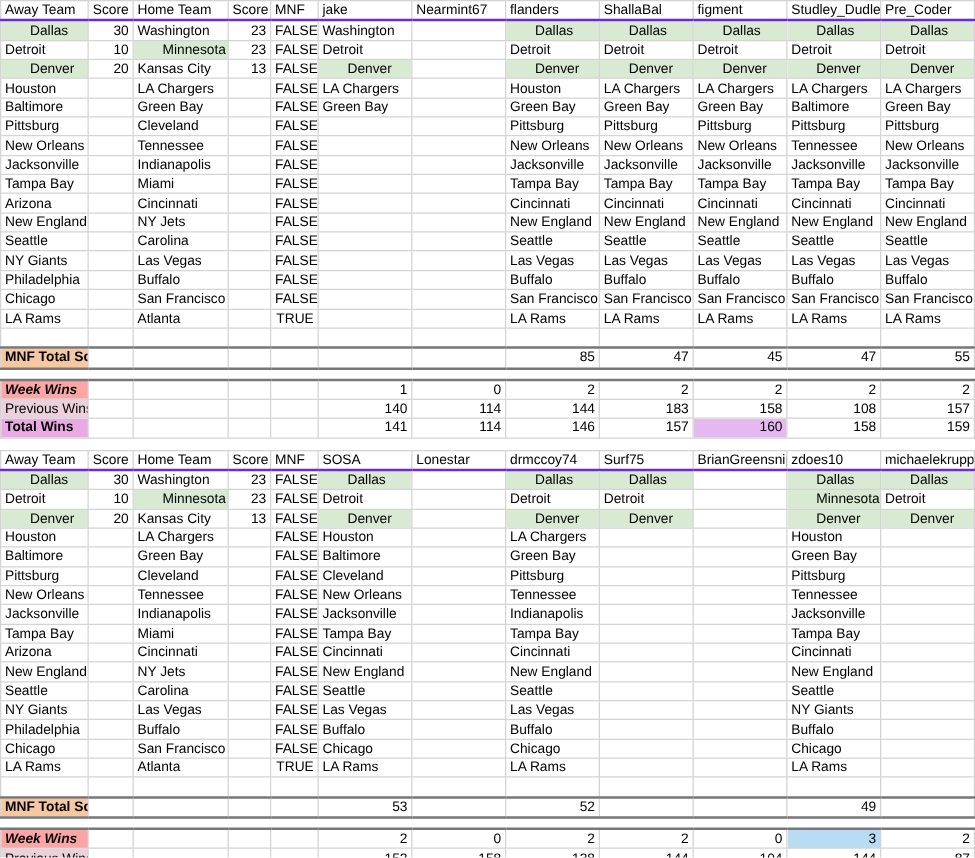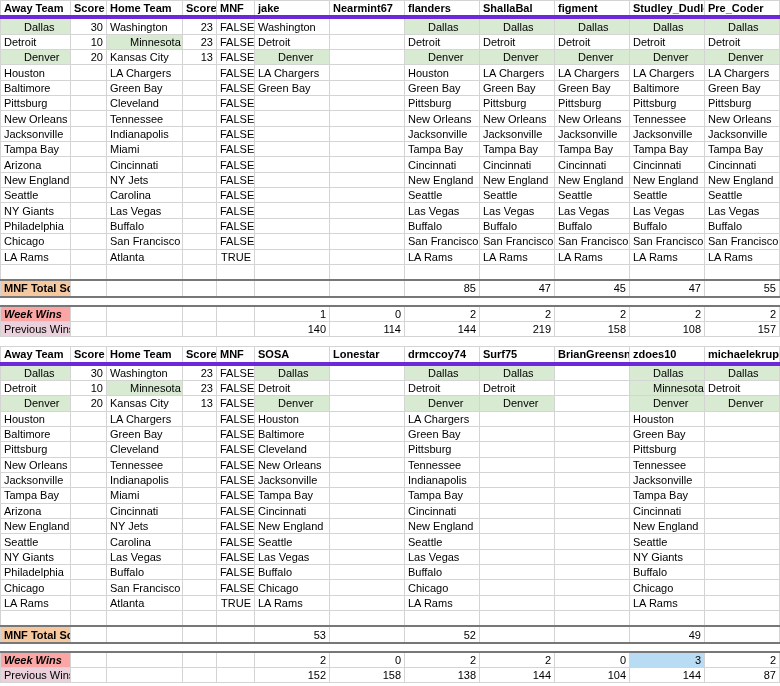--- a/index.html
+++ b/index.html
@@ -1,20 +1,20 @@
 <!DOCTYPE html>
 <html><head>
 <meta charset="utf-8">
 <style>
   html,body{margin:0;padding:0;background:#ffffff;}
   body{font-family:"Liberation Sans", sans-serif;font-size:11px;color:#000;}
   .sheet{width:780px;height:686px;position:relative;overflow:hidden;}
   table{border-collapse:collapse;table-layout:fixed;width:780px;}
   td,th{border:1px solid #d4d4d4;padding:0 3px;height:14.35px;line-height:14px;font-size:11px;white-space:nowrap;overflow:hidden;font-weight:normal;text-align:left;vertical-align:middle;}
-  .hdr td{font-weight:bold;border-bottom:4px solid #6d28d9;}
+  .hdr td{font-weight:normal;border-bottom:2px solid #6d28d9;}
   .num{text-align:right;}
   .green{background:#d9ead3;padding-left:23px;}
   .orange{background:#f6c8a0;font-weight:bold;}
   .blue{background:#fca5a5;font-weight:bold;font-style:italic;}
   .purple{background:#e9a9e3;font-weight:bold;}
   .pink{background:#ead1dc;}
   .purplecell{background:#e6b8f0;}
   .bluecell{background:#b9dcf5;}
   .topline td{border-top:2px solid #777;}
   .botline td{border-bottom:2px solid #777;}
@@ -333,24 +333,38 @@
         </tr>
         <tr>
           <td class="pink">Previous Wins</td>
           <td></td>
           <td></td>
           <td></td>
           <td></td>
           <td class="num">140</td>
           <td class="num">114</td>
           <td class="num">144</td>
-          <td class="num">219</td>
+          <td class="num">183</td>
           <td class="num">158</td>
           <td class="num">108</td>
           <td class="num">157</td>
+        </tr>
+        <tr>
+          <td class="purple">Total Wins</td>
+          <td></td>
+          <td></td>
+          <td></td>
+          <td></td>
+          <td class="num">141</td>
+          <td class="num">114</td>
+          <td class="num">146</td>
+          <td class="num">157</td>
+          <td class="num purplecell">160</td>
+          <td class="num">158</td>
+          <td class="num">159</td>
         </tr>
       </tbody>
   </table>
 
   <table style="margin-top:0;">
     <tbody>
       <tr class="spacer">
           <td colspan="12"></td>
         </tr>
     </tbody>

